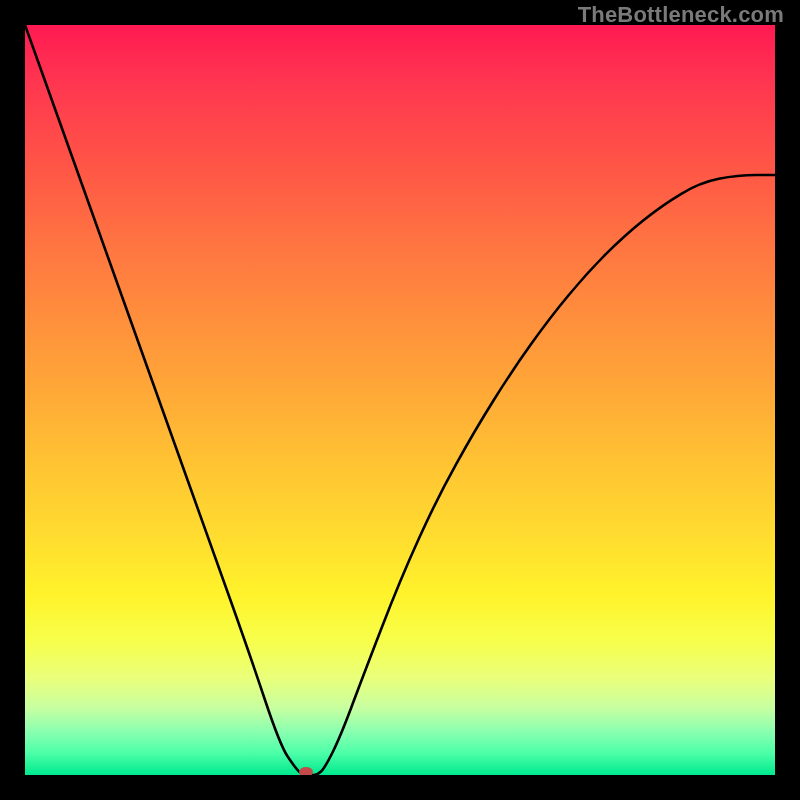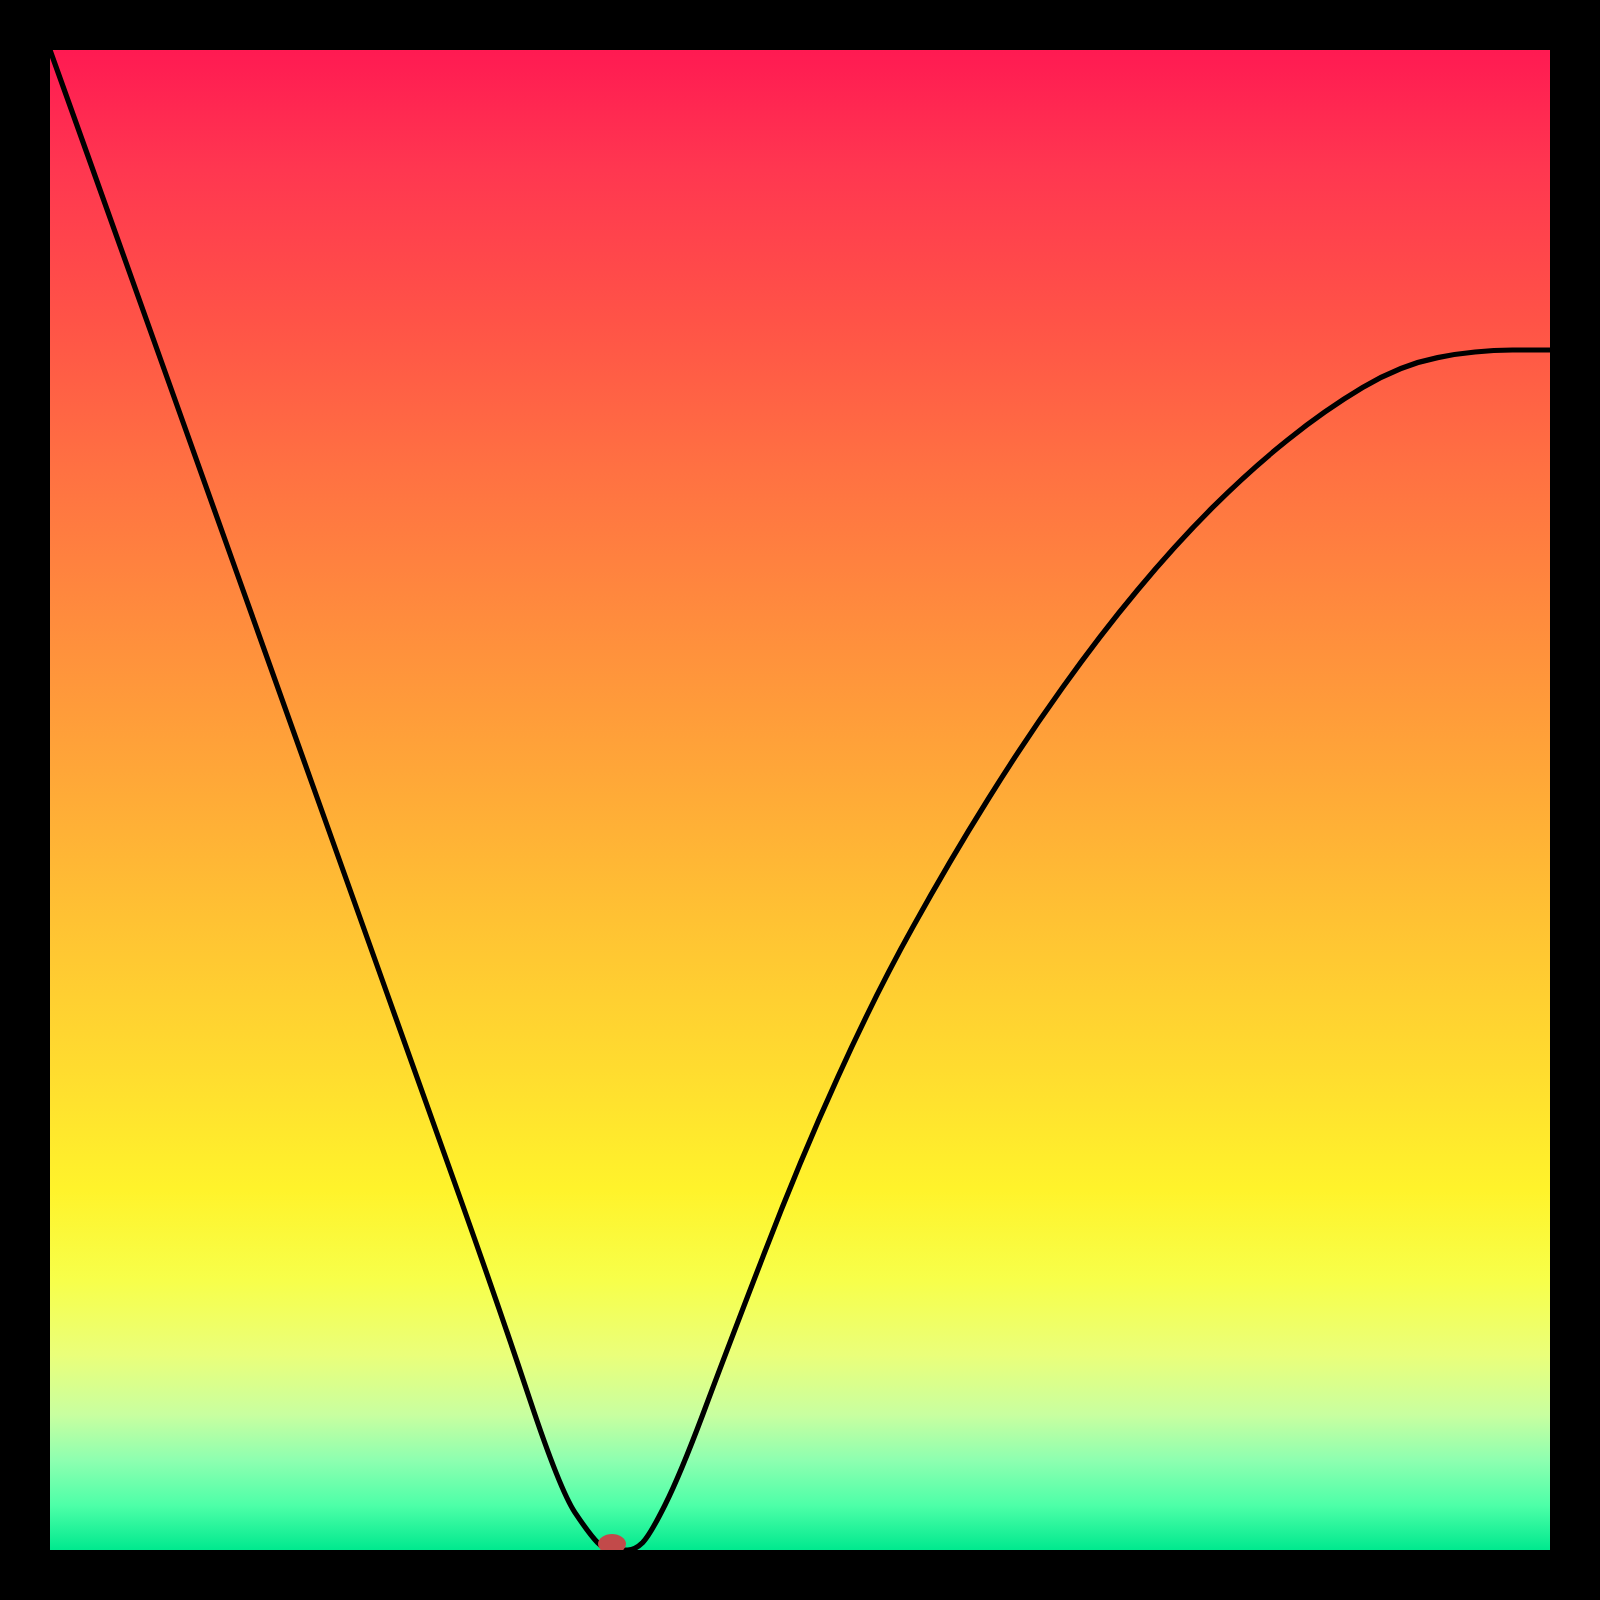--- a/index.html
+++ b/index.html
@@ -64,20 +64,21 @@
     height: 10px;
     border-radius: 50%;
     background: #c24a4a;
     transform: translate(-50%, -50%);
   }
 </style>
 </head>
 <body>
 
 <div class="frame">
+  <div class="watermark">TheBottleneck.com</div>
 
   <div class="plot-area">
     <div class="gradient"></div>
 
     <svg class="curve" viewBox="0 0 750 750" preserveAspectRatio="none">
       <path fill="none" stroke="#000" stroke-width="2.6" d="M 0.0 0.0 Q 0.0 0.0 18.8 52.5 Q 37.5 105.0 56.3 157.5 Q 75.0 210.0 93.8 262.5 Q 112.5 315.0 131.3 367.5 Q 150.0 420.0 168.8 472.5 Q 187.5 525.0 206.3 577.5 Q 225.0 630.0 240.0 675.0 Q 255.0 720.0 262.5 731.3 Q 270.0 742.5 273.8 746.3 Q 277.5 750.0 281.3 750.0 Q 285.0 750.0 288.8 750.0 Q 292.5 750.0 296.3 746.3 Q 300.0 742.5 307.5 727.5 Q 315.0 712.5 326.3 682.5 Q 337.5 652.5 356.3 603.8 Q 375.0 555.0 393.8 513.8 Q 412.5 472.5 431.3 438.8 Q 450.0 405.0 468.8 375.0 Q 487.5 345.0 506.3 318.8 Q 525.0 292.5 543.8 270.0 Q 562.5 247.5 581.3 228.7 Q 600.0 210.0 618.8 195.0 Q 637.5 180.0 656.3 168.8 Q 675.0 157.5 693.8 153.8 Q 712.5 150.0 731.3 150.0 T 750.0 150.0" id="curvePath"></path>
     </svg>
 
     <div class="minpoint" id="minDot" style="left: 281.25px; top: 747px;"></div>
   </div>

